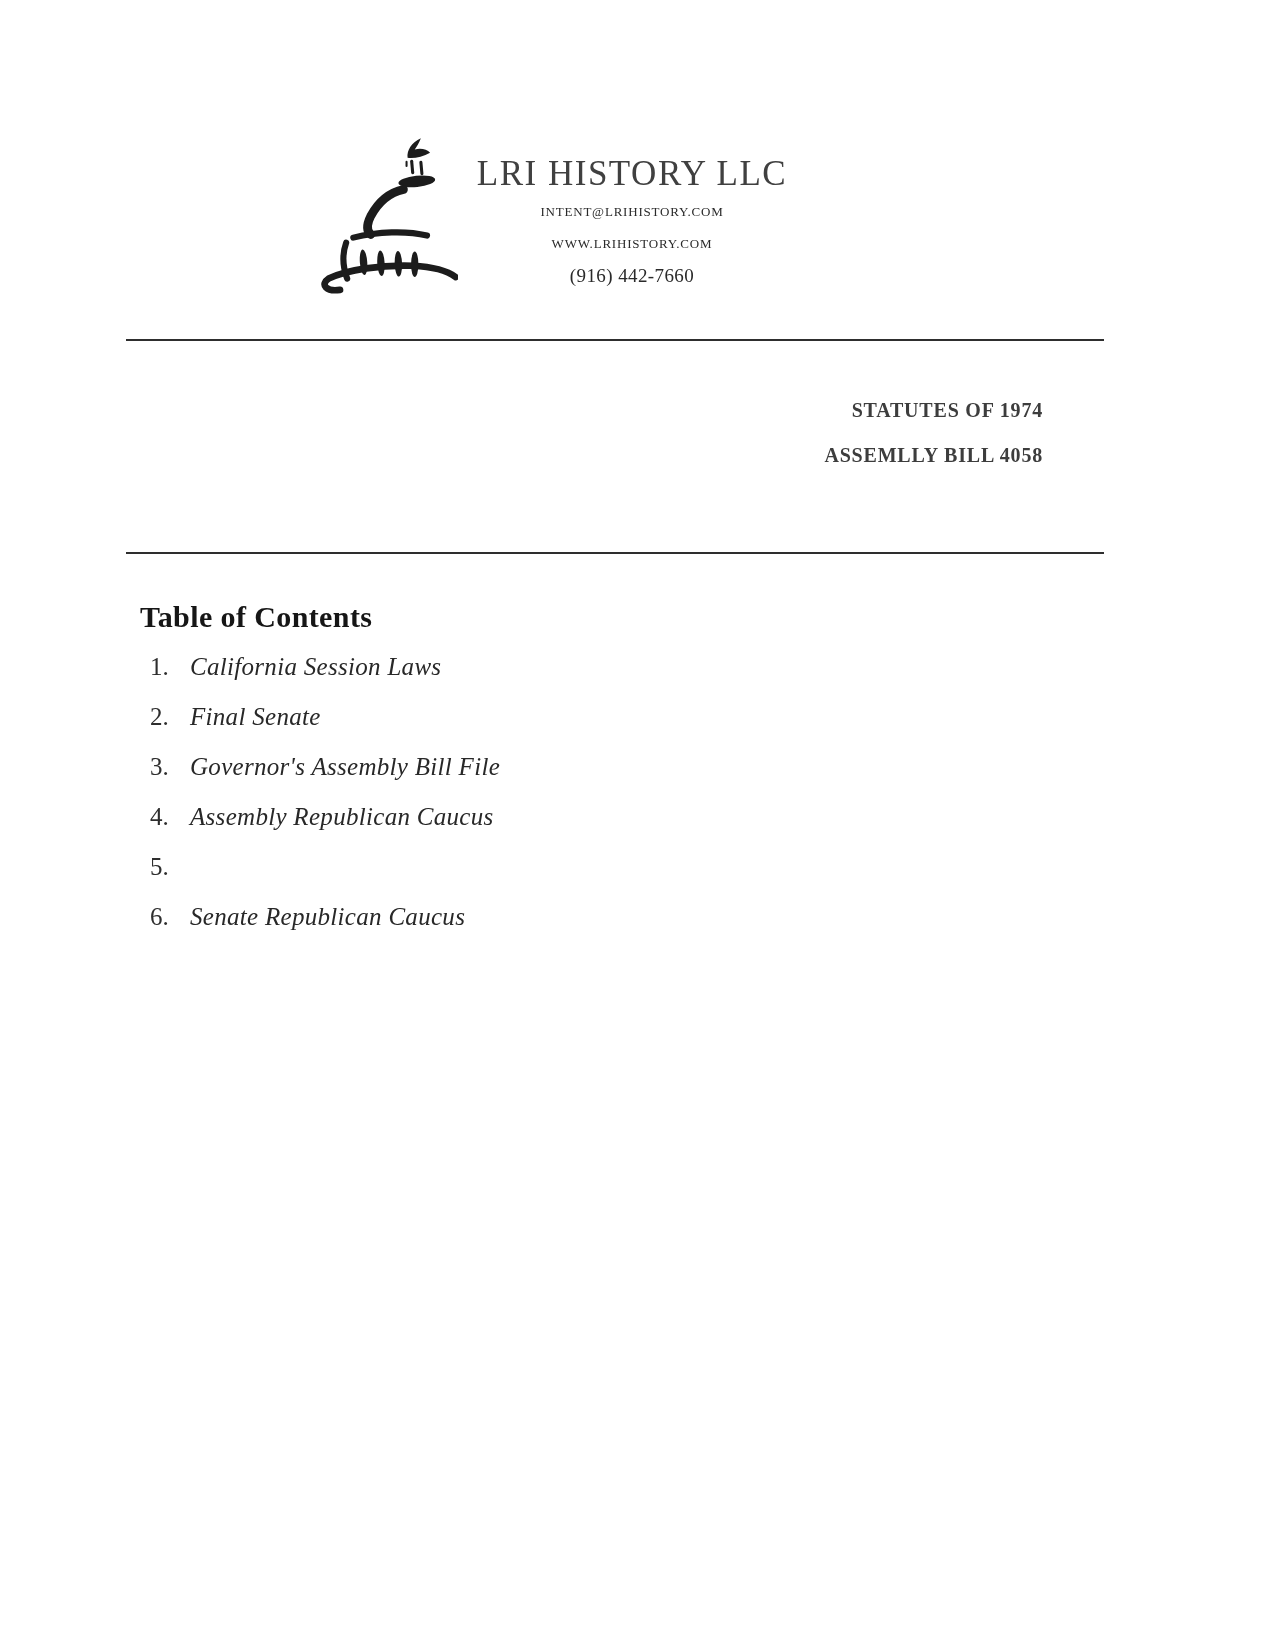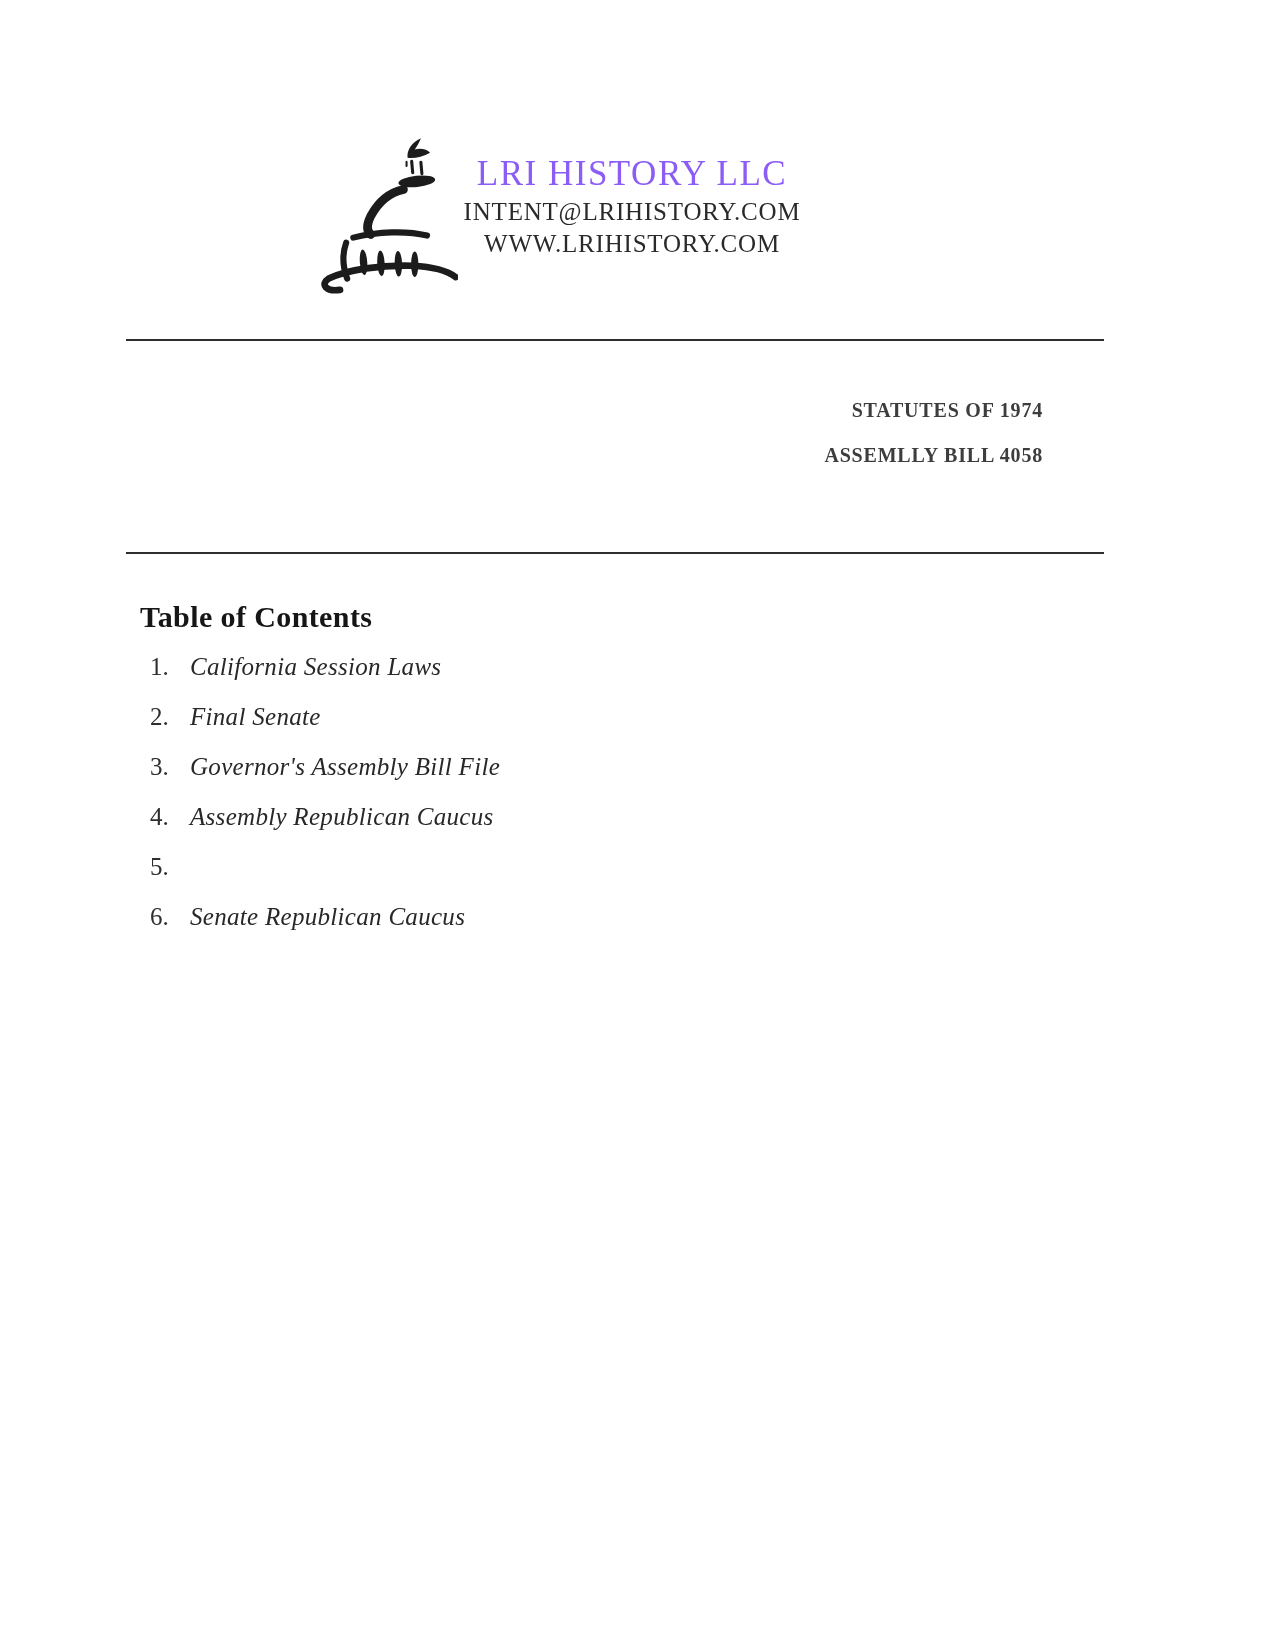--- a/index.html
+++ b/index.html
@@ -28,26 +28,26 @@
     position: absolute;
     left: 432px;
     top: 152px;
     width: 400px;
     text-align: center;
     color: #222222;
   }
   .company-name {
     font-size: 35px;
     letter-spacing: 1.5px;
-    color: #8b5cf6;
+    color: #404040;
     white-space: nowrap;
     line-height: 44px;
   }
   .contact-line {
-    font-size: 25px;
+    font-size: 13px;
     letter-spacing: 0.8px;
     color: #2a2a2a;
     line-height: 32px;
     white-space: nowrap;
   }
   .contact-line.phone {
     font-size: 19px;
     letter-spacing: 0.4px;
   }
 
@@ -155,20 +155,21 @@
     <ellipse class="ink-fill" cx="88" cy="136.5" rx="3.6" ry="12.5" transform="rotate(-2 88 136)"></ellipse>
     <ellipse class="ink-fill" cx="104" cy="137" rx="3.6" ry="12.5"></ellipse>
 
     <path class="ink-stroke" style="stroke-width:6.5" d="M 31,162 C 18,164 11,157 20,151 C 38,142 72,137.5 102,138.5 C 122,139.5 136,143.5 144,149.5"></path>
   </svg>
 
   <div class="header-text">
     <div class="company-name">LRI HISTORY LLC</div>
     <div class="contact-line">INTENT@LRIHISTORY.COM</div>
     <div class="contact-line">WWW.LRIHISTORY.COM</div>
+    <div class="contact-line phone">(916) 442-7660</div>
   </div>
 
   <div class="rule rule-top"></div>
   <div class="rule rule-bottom"></div>
 
   <div class="title-block">
     <div>STATUTES OF 1974</div>
     <div>ASSEMLLY BILL 4058</div>
   </div>
 

